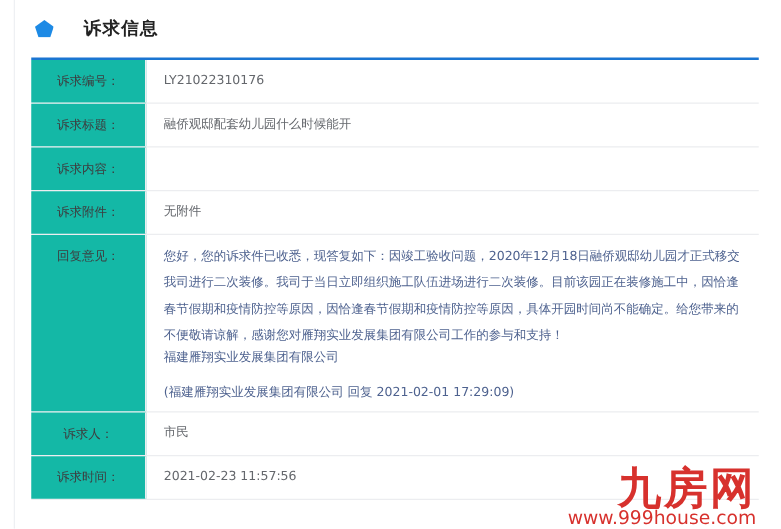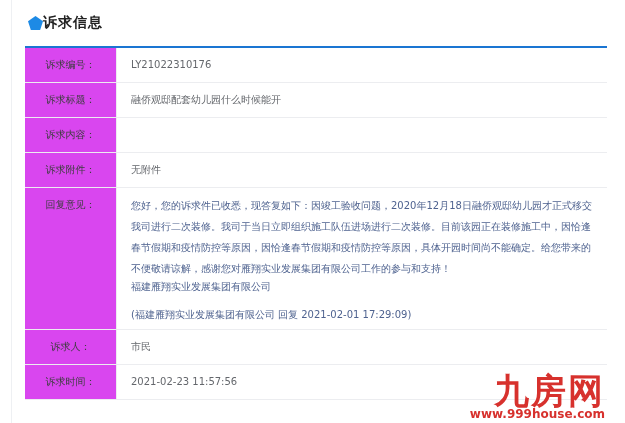--- a/index.html
+++ b/index.html
@@ -9,36 +9,36 @@
     font-family: "DejaVu Sans", "Liberation Sans", sans-serif;
     overflow: hidden;
     position: relative;
   }
   .page-left-line {
     position: absolute; left: 11px; top: 0; bottom: 0;
     width: 1px; background: #eef0f3;
   }
   .page { position: relative; padding: 12px 0 0 25px; }
 
-  .header { display: flex; align-items: center; gap: 0; height: 22px; margin-left: 3px; text-align: right; }
+  .header { display: flex; align-items: center; gap: 24px; height: 22px; margin-left: 3px; text-align: right; }
   .pentagon {
     width: 15px; height: 14px; background: #1d8ae5;
     clip-path: polygon(50% 0%, 100% 38%, 81% 100%, 19% 100%, 0% 38%);
   }
   .header-title { font-size: 14px; font-weight: bold; color: #222; letter-spacing: 1px; }
 
   .info-table {
     width: 582px; margin-top: 12px;
     border-top: 2px solid #1a75d2;
     font-size: 10px;
   }
   .row { display: flex; border-bottom: 1px solid #ecedf0; align-items: stretch; }
   .cell-label {
     width: 92px; flex: 0 0 92px;
-    background: #d946ef;
+    background: #14b8a6;
     border-right: 1px solid #ecedf0;
     display: flex; justify-content: center; align-items: flex-start;
     padding: 10px 4px;
     color: #3d3d3f;
   }
   .cell-value {
     flex: 1;
     padding: 10px 14px;
     color: #64676c;
     line-height: 1.3;
@@ -54,21 +54,21 @@
     text-align: right; z-index: 5;
     color: #d7312d;
     pointer-events: none;
   }
   .watermark-logo {
     font-size: 35px; font-weight: 900; line-height: 34px;
     letter-spacing: 2px;
     font-family: "DejaVu Sans", sans-serif;
   }
   .watermark-url {
-    font-size: 12px; font-weight: bold; line-height: 13px;
+    font-size: 15px; font-weight: normal; line-height: 13px;
   }
 </style>
 </head>
 <body>
 
 <div class="page-left-line"></div>
 
 <div class="page">
 
   <div class="header">

